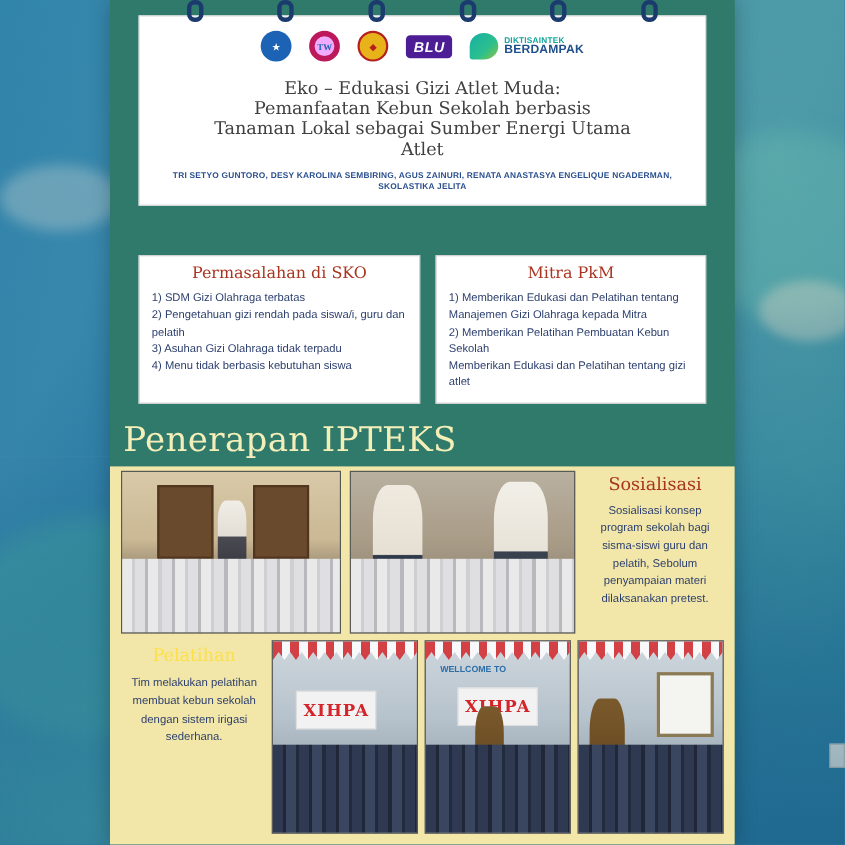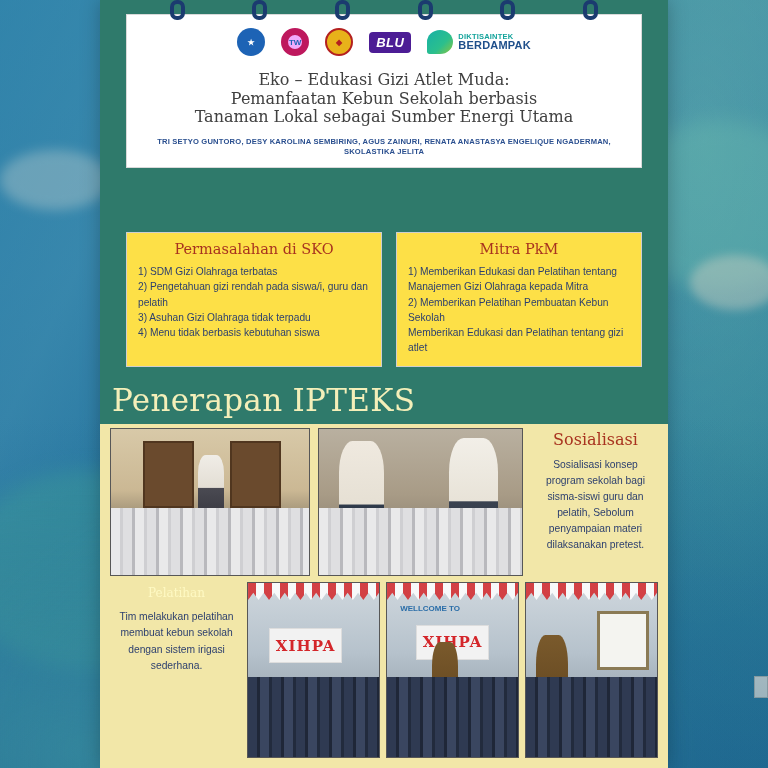--- a/index.html
+++ b/index.html
@@ -79,21 +79,21 @@
     display: flex; justify-content: center; align-items: center; gap: 16px;
     height: 34px; margin-bottom: 6px;
   }
   .logo { height: 30px; display: flex; align-items: center; gap: 4px; }
   .logo-circ {
     width: 28px; height: 28px; border-radius: 50%;
     display: flex; align-items: center; justify-content: center;
     font-size: 8px; font-weight: bold; color: #fff;
   }
   .logo-kemdik { background: #1d63b5; }
-  .logo-tutwuri { background: #f0abfc; border: 7px solid #be185d; color: #1d63b5; }
+  .logo-tutwuri { background: #f0abfc; border: 5px solid #be185d; color: #1d63b5; font-family: Liberation Serif, serif; }
   .logo-garuda { background: #e8b21a; border: 2px solid #b4201f; color: #b4201f; }
   .logo-blu {
     background: #4c1d95; color:#fff; border-radius: 4px;
     padding: 3px 7px; font-size: 13px; font-weight: bold; letter-spacing: .5px;
     font-style: italic;
   }
   .logo-diktisaintek { display: flex; align-items: center; gap: 5px; }
   .diktis-mark {
     width: 26px; height: 24px; border-radius: 50% 50% 50% 10%;
     background: linear-gradient(135deg, #17b0a6 0%, #2bbf8d 60%, #8cc63f 100%);
@@ -120,21 +120,21 @@
     line-height: 1.35;
     padding: 6px 10px 2px;
   }
 
   
   .info-row {
     position: absolute; left: 26px; top: 232px; width: 516px;
     display: flex; gap: 14px;
   }
   .info-box {
-    background: #fde047;
+    background: #ffffff;
     border: 1px solid #cfcfcf;
     padding: 8px 11px 10px;
     flex: 1;
   }
   .info-box.left { flex: 0 0 256px; }
   .info-box h3 {
     text-align: center;
     font-family: "DejaVu Serif", serif;
     font-size: 14.5px;
     color: #a8331f;
@@ -198,22 +198,22 @@
   }
 
   
   .pel-row {
     position: absolute; left: 10px; top: 582px; width: 548px; height: 176px;
     display: flex; gap: 6px;
   }
   .pel-text { width: 132px; padding: 4px 6px 0 8px; }
   .pel-text h3 {
     font-family: "DejaVu Serif", serif;
-    font-size: 12px;
-    color: #fef9c3;
+    font-size: 16px;
+    color: #fde047;
     font-weight: normal;
     text-align: center;
     margin-bottom: 9px;
   }
   .pel-text p {
     font-size: 10.3px;
     color: #2c3f6e;
     line-height: 1.6;
     text-align: center;
   }
@@ -317,20 +317,21 @@
           <div class="t1">DIKTISAINTEK</div>
           <div class="t2">BERDAMPAK</div>
         </div>
       </div>
     </div>
 
     <div class="poster-title">
       <div>Eko – Edukasi Gizi Atlet Muda:</div>
       <div>Pemanfaatan Kebun Sekolah berbasis</div>
       <div>Tanaman Lokal sebagai Sumber Energi Utama</div>
+      <div>Atlet</div>
     </div>
 
     <div class="authors">TRI SETYO  GUNTORO, DESY KAROLINA SEMBIRING, AGUS ZAINURI, RENATA ANASTASYA ENGELIQUE NGADERMAN, SKOLASTIKA JELITA</div>
   </div>
 
   <div class="info-row">
     <div class="info-box left">
       <h3>Permasalahan di SKO</h3>
       <p>1) SDM Gizi Olahraga terbatas</p>
       <p>2) Pengetahuan gizi rendah pada siswa/i, guru dan pelatih</p>

